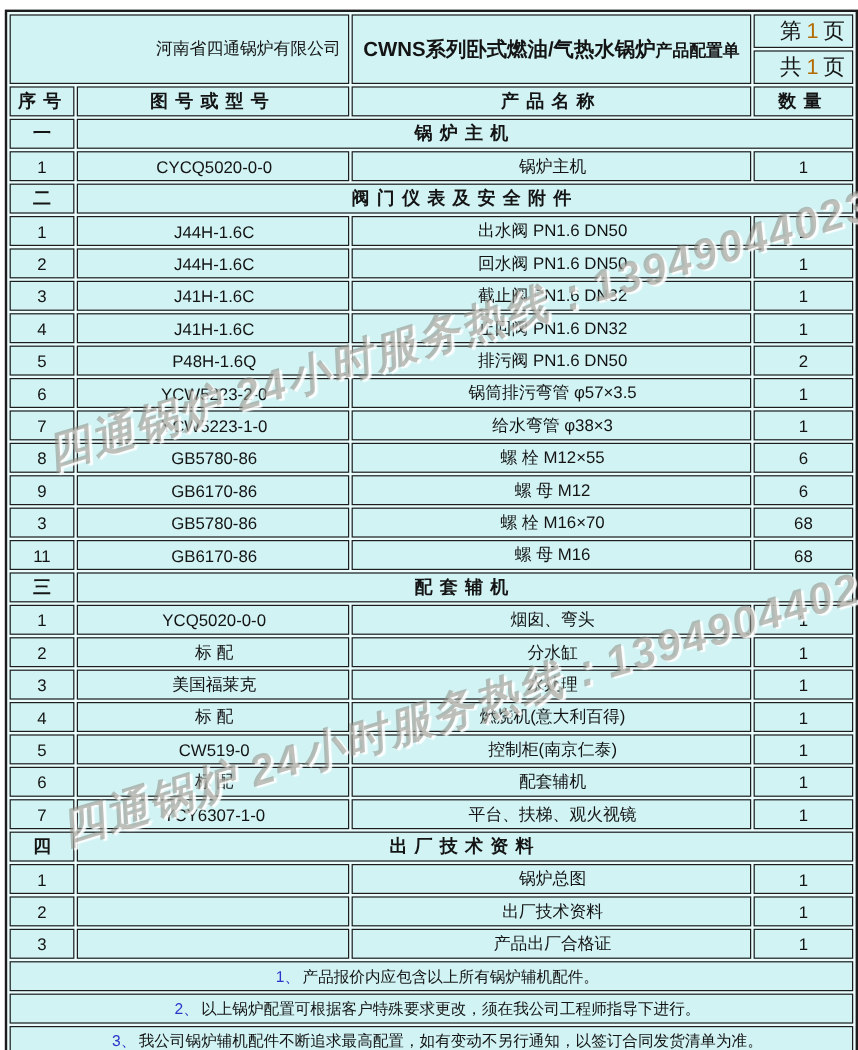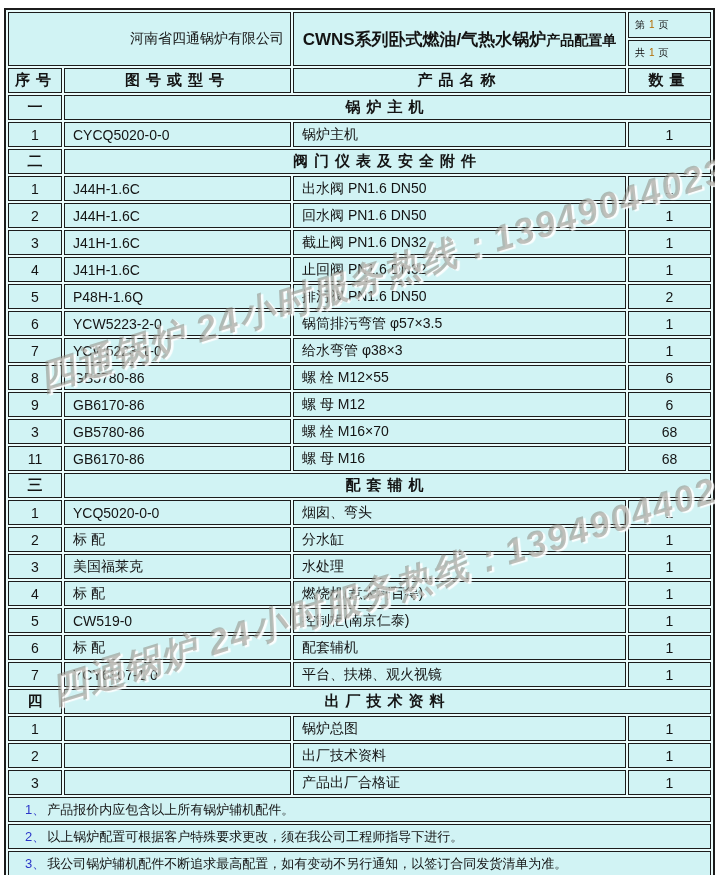--- a/index.html
+++ b/index.html
@@ -15,29 +15,29 @@
     border:2px solid var(--border,#1c1c1c);
   }
   td {
     background:var(--cell-bg,#d1f3f4);
     border:1px solid var(--border,#1c1c1c);
     height:25px; padding:1px 6px;
     font-size:14px; color:#141414;
     overflow:hidden; white-space:nowrap;
   }
   td.c { text-align:center; }
-  td.l { text-align:left; padding-left:8px; }
+  td.l { text-align:center; padding-left:8px; }
   td.hdr { font-weight:bold; font-size:15px; letter-spacing:6px; text-align:center; }
   td.sec-title { font-weight:bold; font-size:15px; letter-spacing:6px; text-align:center; }
   td.idx { font-weight:bold; font-size:15px; }
   td.company { text-align:right; font-size:14px; height:54px; }
   td.title-cell { text-align:center; height:54px; }
   .title-main { font-weight:bold; font-size:17px;text-align:center; }
   .title-suffix { font-weight:bold; font-size:14px; }
-  td.page-cell { text-align:left; font-size:10px; height:24px; }
+  td.page-cell { text-align:right; font-size:18px; height:24px; }
   .pnum { color:var(--page-number,#b36b00); margin:0 4px; }
   td.note { font-size:13px; padding-left:16px; }
   .note-prefix { color:var(--note-index,#2b35c8); margin-right:2px; }
 
   .watermark {
     position:absolute; white-space:nowrap; pointer-events:none;
     font-size:36px; font-weight:bold; font-style:italic; letter-spacing:2px;
     color:rgba(143,141,132,0.55);
     text-shadow:2px 2px 1px rgba(255,255,255,0.9);
     transform:rotate(-17deg); transform-origin:0 50%;

